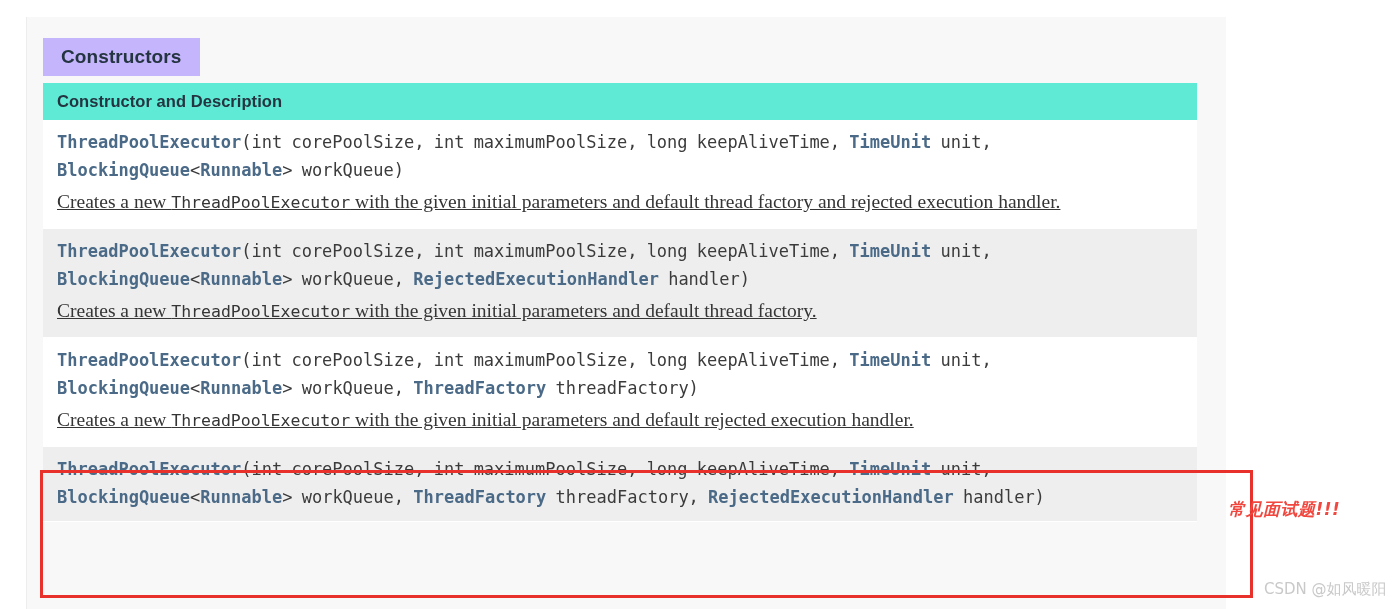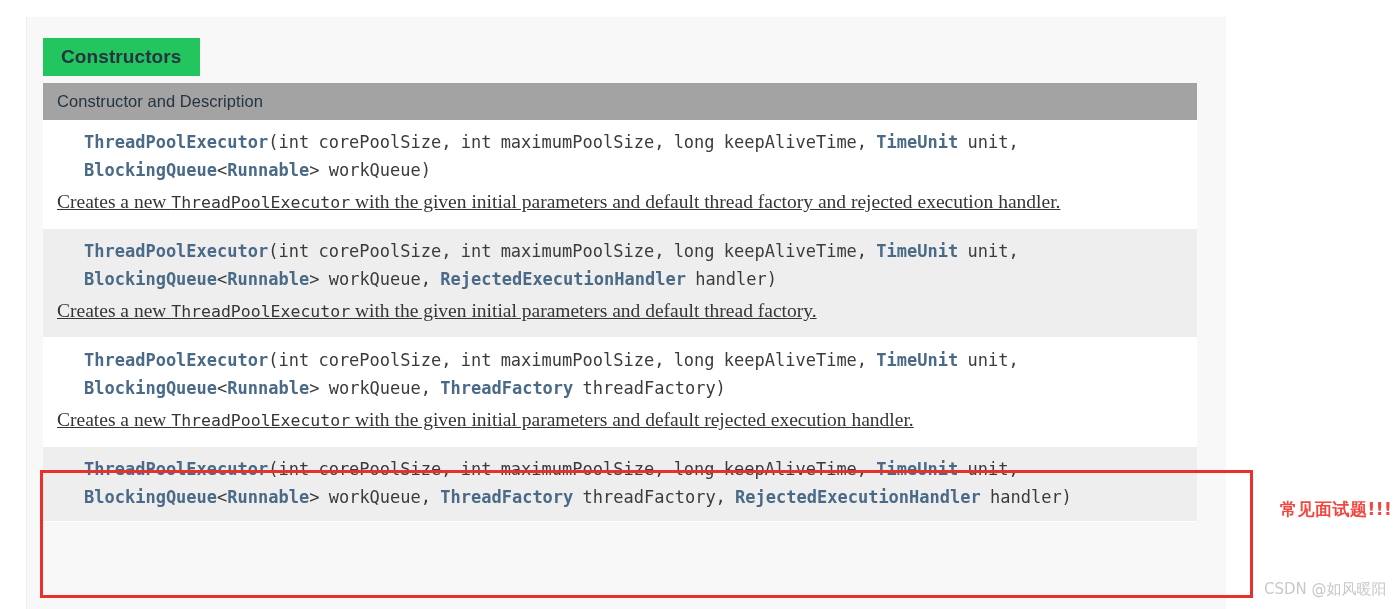--- a/index.html
+++ b/index.html
@@ -31,62 +31,61 @@
 
   
   .tab-strip {
     position: absolute;
     left: 16px;
     top: 21px;
     height: 38px;
   }
   .tab-active {
     display: inline-block;
-    background: #22c55e;
+    background: #c4b5fd;
     color: #253441;
     font-weight: bold;
     font-size: 19px;
     line-height: 38px;
     padding: 0 18px 0 18px;
     letter-spacing: 0.1px;
     white-space: nowrap;
   }
 
   
   .ctor-table {
     position: absolute;
     left: 16px;
     top: 66px;
     width: 1154px;
   }
 
   .col-header {
-    background: #a3a3a3;
+    background: #5eead4;
     color: #253441;
-    font-weight: normal;
+    font-weight: bold;
     font-size: 16.5px;
     padding: 9px 0 9px 14px;
     letter-spacing: 0.05px;
   }
 
   .ctor-row {
     padding: 8px 12px 10px 14px;
     border-bottom: 1px solid #ffffff;
   }
   .ctor-row.alt-white { background: #ffffff; }
   .ctor-row.alt-gray  { background: #eeeeee; }
 
   .sig {
     font-family: "DejaVu Sans Mono", "Liberation Mono", monospace;
     font-size: 17px;
     line-height: 28px;
     color: #3b3b3b;
     white-space: normal;
     word-spacing: -1px;
-    margin-left: 27px;
   }
   .sig .lnk {
     color: #4a6a87;
     font-weight: bold;
   }
   .sig .plain { color: #3b3b3b; }
 
   .desc {
     font-family: "Liberation Serif", "DejaVu Serif", serif;
     font-size: 19.5px;
@@ -108,28 +107,29 @@
     top: 470px;
     width: 1213px;
     height: 128px;
     border: 3px solid #e8312a;
     pointer-events: none;
   }
 
   
   .annotation {
     position: absolute;
-    left: 1280px;
+    left: 1228px;
     top: 498px;
     color: #f1473f;
     font-size: 17px;
     font-weight: bold;
     font-family: "DejaVu Sans", sans-serif;
     white-space: nowrap;
     letter-spacing: 0.5px;
+    font-style: italic;
   }
 
   .watermark {
     position: absolute;
     left: 1264px;
     top: 580px;
     color: #c9c9c9;
     font-size: 15px;
     font-family: "DejaVu Sans", sans-serif;
     white-space: nowrap;

